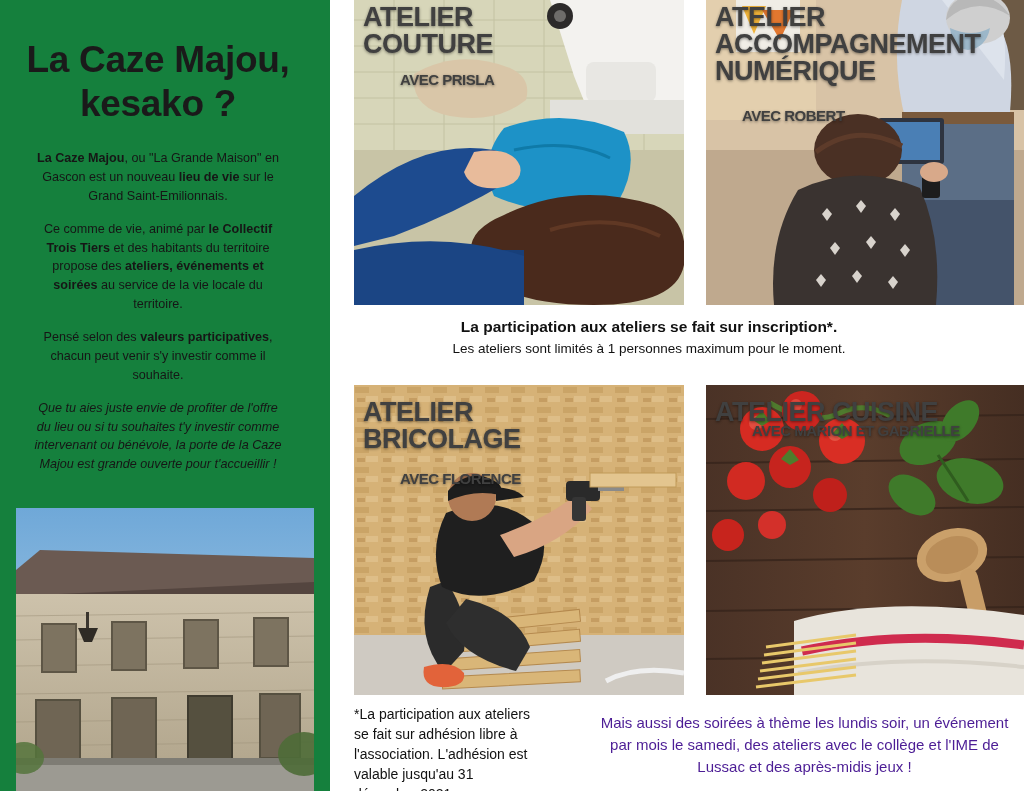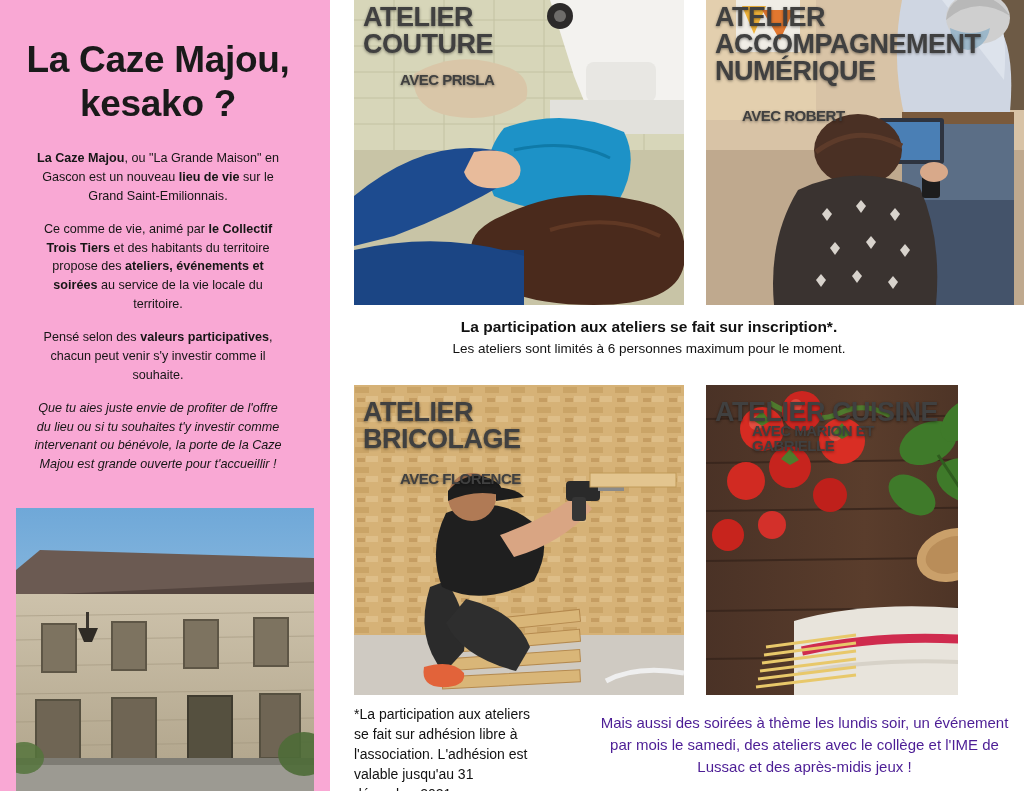--- a/index.html
+++ b/index.html
@@ -7,21 +7,21 @@
     width: 1024px; height: 791px;
     font-family: "Liberation Sans", sans-serif;
     background: #ffffff;
     overflow: hidden;
   }
   .page { position: relative; width: 1024px; height: 791px; background: #ffffff; }
 
   
   .left-panel {
     position: absolute; left: 0; top: 0; width: 330px; height: 791px;
-    background: #f9a8d4;
+    background: #15803d;
     padding: 28px 40px 0 26px;
   }
   .title {
     font-size: 37px; line-height: 1.18; font-weight: 700; color: #1a1a1a;
     text-align: center; letter-spacing: -0.3px;
     margin: 10px 0 24px 0;
   }
   .para {
     font-size: 12.6px; line-height: 1.48; color: #161616;
     text-align: center; margin-bottom: 15px;
@@ -57,21 +57,21 @@
   #photo-numerique { left: 376px; top: 0; width: 318px; height: 305px; }
   #photo-numerique .label { left: 9px; top: 4px; }
   #photo-numerique .label-sub { left: 36px; top: 108px; position: absolute; }
 
   
   #photo-bricolage { left: 24px; top: 385px; width: 330px; height: 310px; }
   #photo-bricolage .label { left: 9px; top: 14px; }
   #photo-bricolage .label-sub { left: 46px; top: 86px; position: absolute; }
 
   
-  #photo-cuisine { left: 376px; top: 385px; width: 252px; height: 310px; }
+  #photo-cuisine { left: 376px; top: 385px; width: 318px; height: 310px; }
   #photo-cuisine .label { left: 9px; top: 14px; }
   #photo-cuisine .label-sub { left: 46px; top: 38px; position: absolute; }
 
   .mid-note {
     position: absolute; left: 0; top: 318px; width: 638px; text-align: center;
     color: #111;
   }
   .mid-note .line1 { font-size: 15.5px; font-weight: 600; margin-bottom: 5px; }
   .mid-note .line2 { font-size: 13.5px; font-weight: 400; }
 
@@ -252,21 +252,21 @@
         <div class="label-main">NUMÉRIQUE</div>
       </div>
       <div class="label label-sub">
         <span class="avec">AVEC</span>
         <span>ROBERT</span>
       </div>
     </div>
 
     <div class="mid-note">
       <div class="line1">La participation aux ateliers se fait sur inscription*.</div>
-      <div class="line2">Les ateliers sont limités à 6 personnes maximum pour le moment.</div>
+      <div class="line2">Les ateliers sont limités à 1 personnes maximum pour le moment.</div>
     </div>
 
     <div class="photo-card" id="photo-bricolage">
       <svg width="330" height="310" viewBox="0 0 330 310" xmlns="http://www.w3.org/2000/svg">
         <defs>
           <pattern id="osb" width="26" height="20" patternUnits="userSpaceOnUse">
             <rect width="26" height="20" fill="#d6b277"></rect>
             <rect x="1" y="2" width="14" height="6" fill="#c59e61" opacity=".75"></rect>
             <rect x="12" y="11" width="12" height="6" fill="#e0c08c" opacity=".8"></rect>
             <rect x="3" y="13" width="8" height="4" fill="#b98f53" opacity=".6"></rect>

